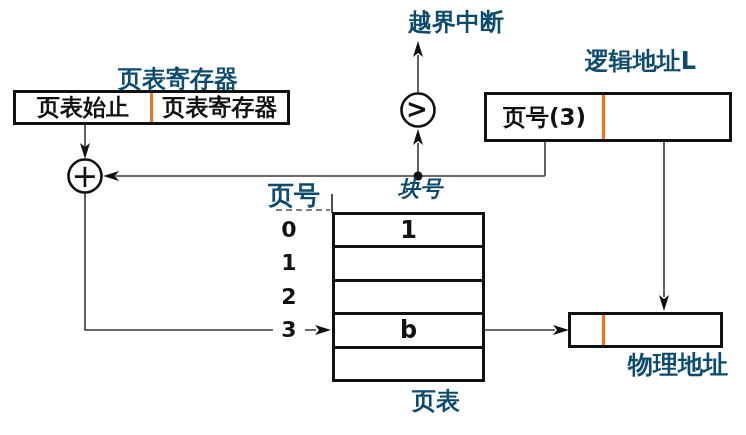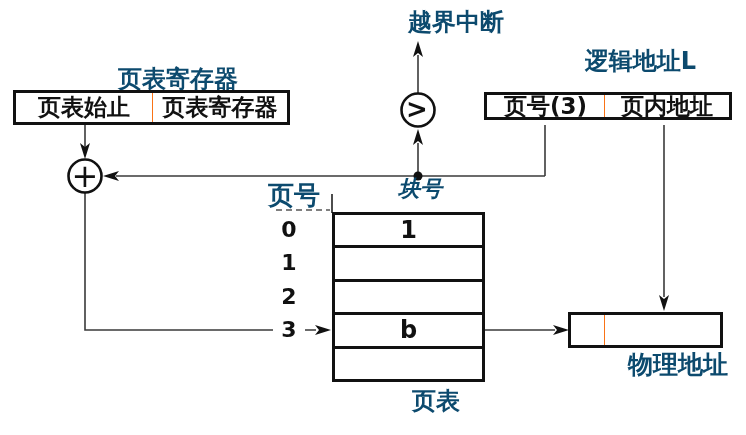--- a/index.html
+++ b/index.html
@@ -37,21 +37,21 @@
   }
   .boxrow .cell {
     display: flex;
     align-items: center;
     justify-content: center;
     font-weight: bold;
     font-size: 23px;
     color: #111111;
     overflow: hidden;
   }
-  .boxrow .cell.divided { border-right: 1px solid #f97316; }
+  .boxrow .cell.divided { border-right: 3px solid #f97316; }
   .ptable {
     position: absolute;
     left: 332px; top: 212px;
     width: 153px; height: 170px;
     border: 3px solid #111111;
     background: #ffffff;
     z-index: 2;
     display: flex;
     flex-direction: column;
   }
@@ -130,23 +130,22 @@
   <div class="opsym gt" style="left:401px; top:93px;">&gt;</div>
   <div class="opsym plus" style="left:68px; top:159px;">+</div>
 
   <div class="lbl title" style="left:58px; top:46px; width:180px;margin-top:20px;">页表寄存器</div>
   <div class="boxrow" style="left:13px; top:90px; width:277px; height:35px;">
     <div class="cell divided" style="width:137px;">页表始止</div>
     <div class="cell" style="flex:1;">页表寄存器</div>
   </div>
 
   <div class="lbl title" style="left:516px; top:48px; width:180px;">逻辑地址L</div>
-  <div class="boxrow" style="left:484px; top:92px; width:248px; height:28px;">
+  <div class="boxrow" style="left:484px; top:92px; width:248px; height:50px;">
     <div class="cell divided" style="width:118px;">页号(3)</div>
-    <div class="cell" style="flex:1;">页内地址</div>
   </div>
 
   <div class="lbl" style="left:256px; top:183px; width:64px; font-size:26px; line-height:24px;">页号</div>
   <div class="lbl" style="left:378px; top:177px; width:64px; font-size:22px; line-height:24px;font-style:italic;">块号</div>
 
   <div class="rowidx" style="left:273px; top:217px;">0</div>
   <div class="rowidx" style="left:273px; top:250px;">1</div>
   <div class="rowidx" style="left:273px; top:284px;">2</div>
   <div class="rowidx onwire" style="left:273px; top:317px;">3</div>
 

